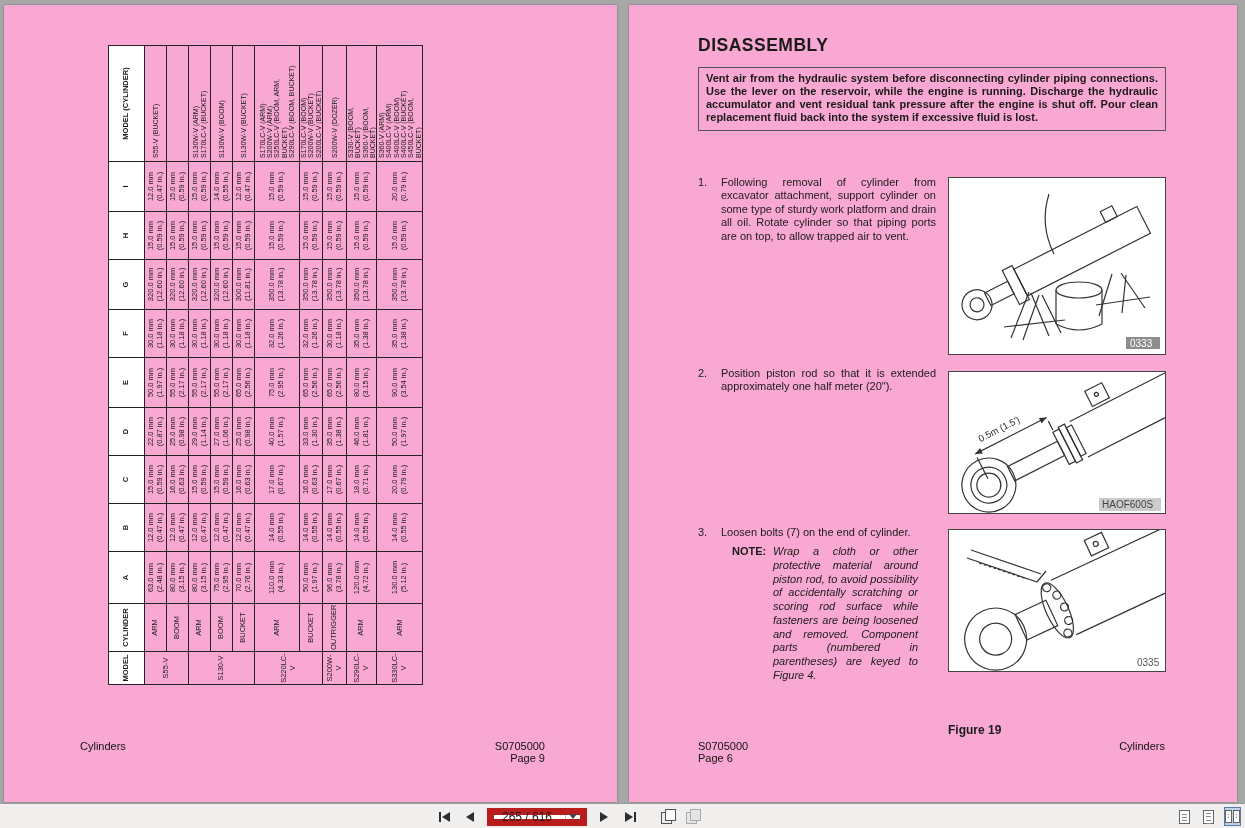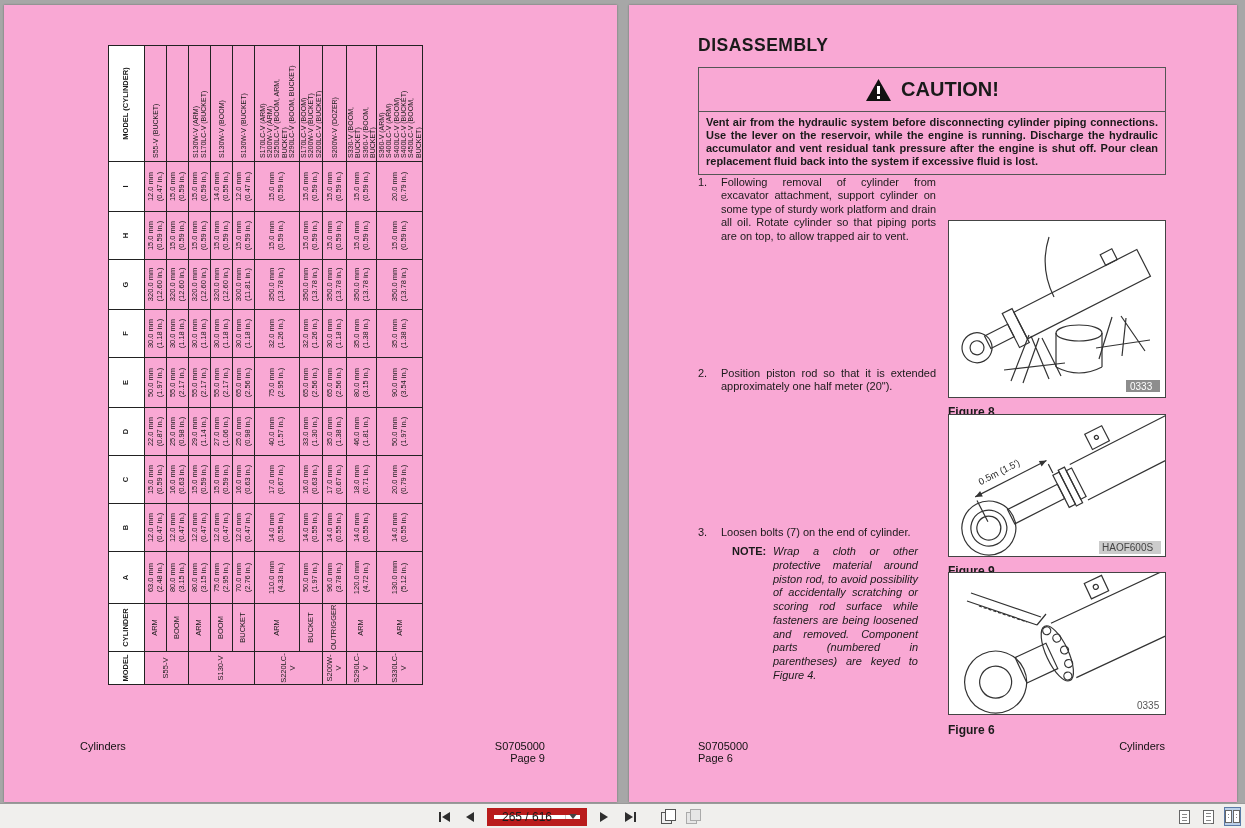--- a/index.html
+++ b/index.html
@@ -29,21 +29,21 @@
   .caution-title { font-size:20px; font-weight:bold; }
   .caution-body { padding:4px 7px 6px 7px; font-size:11px; font-weight:bold; line-height:1.18; text-align:justify; }
 
   .step { position:absolute; left:69px; width:238px; font-size:11px; line-height:1.22; }
   .step-num { position:absolute; left:0; top:0; }
   .step-text { margin-left:23px; text-align:justify; }
   .note { position:absolute; left:103px; width:186px; font-size:11px; line-height:1.25; }
   .note-label { position:absolute; left:0; top:0; font-weight:bold; }
   .note-text { margin-left:41px; font-style:italic; text-align:justify; }
 
-  .fig { position:absolute; left:319px; width:218px; border:1px solid #444; background:#fff;margin-top:43px; }
+  .fig { position:absolute; left:319px; width:218px; border:1px solid #444; background:#fff; }
   .fig svg { display:block; }
   .fig-cap { position:absolute; left:319px; font-size:12px; font-weight:bold;margin-top:48px; }
 
   
   .toolbar { position:absolute; left:0; top:803px; width:1245px; height:25px; background:#f0efed; border-top:1px solid #9a9a9a; }
   .navgrp { position:absolute; left:435px; top:0; height:25px; display:flex; align-items:center; gap:8px; }
   .tbtn { width:18px; height:18px; display:flex; align-items:center; justify-content:center; gap:1px; cursor:pointer; }
   .tri-l { width:0; height:0; border-top:5px solid transparent; border-bottom:5px solid transparent; border-right:8px solid #2e2e2e; }
   .tri-r { width:0; height:0; border-top:5px solid transparent; border-bottom:5px solid transparent; border-left:8px solid #2e2e2e; }
   .bar { width:2px; height:10px; background:#2e2e2e; }
@@ -349,28 +349,20 @@
   <div class="pfoot" style="left:380px; top:735px; width:161px; text-align:right;">
     <div>S0705000</div>
     <div>Page 9</div>
   </div>
 </div>
 
 <div class="page page-right">
   <div class="title">DISASSEMBLY</div>
 
   <div class="caution">
-    <div class="caution-head">
-      <svg width="27" height="24" viewBox="0 0 27 24">
-        <path d="M13.5 1 L26 23 H1 Z" fill="#111"></path>
-        <rect x="12" y="8" width="3" height="8" fill="#fff"></rect>
-        <rect x="12" y="18" width="3" height="3" fill="#fff"></rect>
-      </svg>
-      <span class="caution-title">CAUTION!</span>
-    </div>
     <div class="caution-body">Vent air from the hydraulic system before disconnecting cylinder piping connections. Use the lever on the reservoir, while the engine is running. Discharge the hydraulic accumulator and vent residual tank pressure after the engine is shut off. Pour clean replacement fluid back into the system if excessive fluid is lost.</div>
   </div>
 
   <div class="step" style="top:171px;">
     <span class="step-num">1.</span>
     <div class="step-text">Following removal of cylinder from excavator attachment, support cylinder on some type of sturdy work platform and drain all oil. Rotate cylinder so that piping ports are on top, to allow trapped air to vent.</div>
   </div>
   <div class="step" style="top:362px;">
     <span class="step-num">2.</span>
     <div class="step-text">Position piston rod so that it is extended approximately one half meter (20").</div>
@@ -446,21 +438,21 @@
           <circle cx="106" cy="105" r="4"></circle>
         <path d="M113,50 L250,50 M113,110 L250,110"></path>
         <rect x="160" y="28" width="19" height="17"></rect>
           <circle cx="169" cy="36" r="2.5"></circle>
       </g>
       <path d="M18,28 L88,52 M22,20 L92,44 M88,52 L97,41"></path>
       <path d="M30,33 L78,49" stroke-dasharray="3,2"></path>
       <text x="188" y="136" font-size="10" fill="#555" stroke="none" font-family="Liberation Sans, sans-serif">0335</text>
     </svg>
   </div>
-  <div class="fig-cap" style="top:670px;">Figure 6</div>
+  <div class="fig-cap" style="top:670px;">Figure 19</div>
 
   <div class="pfoot" style="left:69px; top:735px;">
     <div>S0705000</div>
     <div>Page 6</div>
   </div>
   <div class="pfoot" style="left:376px; top:735px; width:160px; text-align:right;">Cylinders</div>
 </div>
 
 <div class="toolbar">
   <div class="navgrp">

